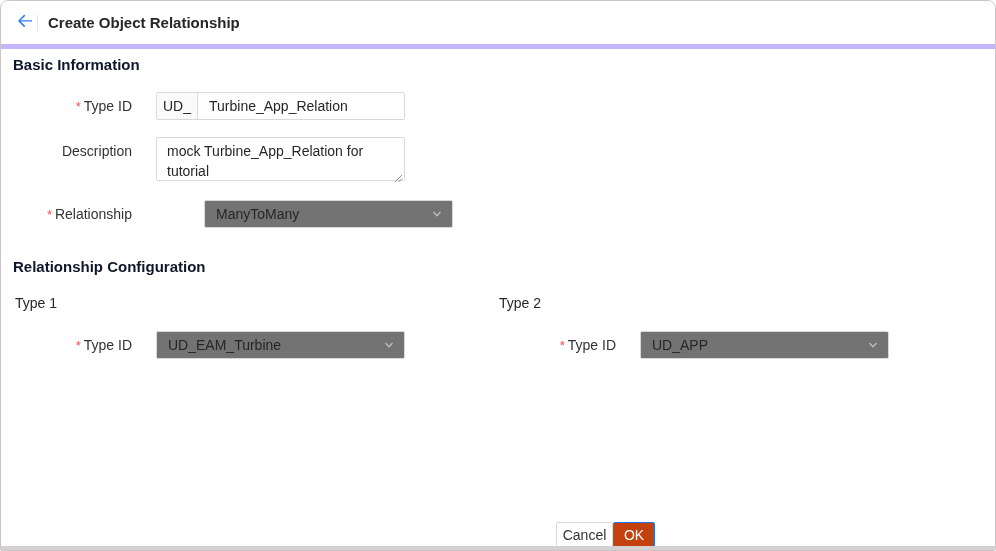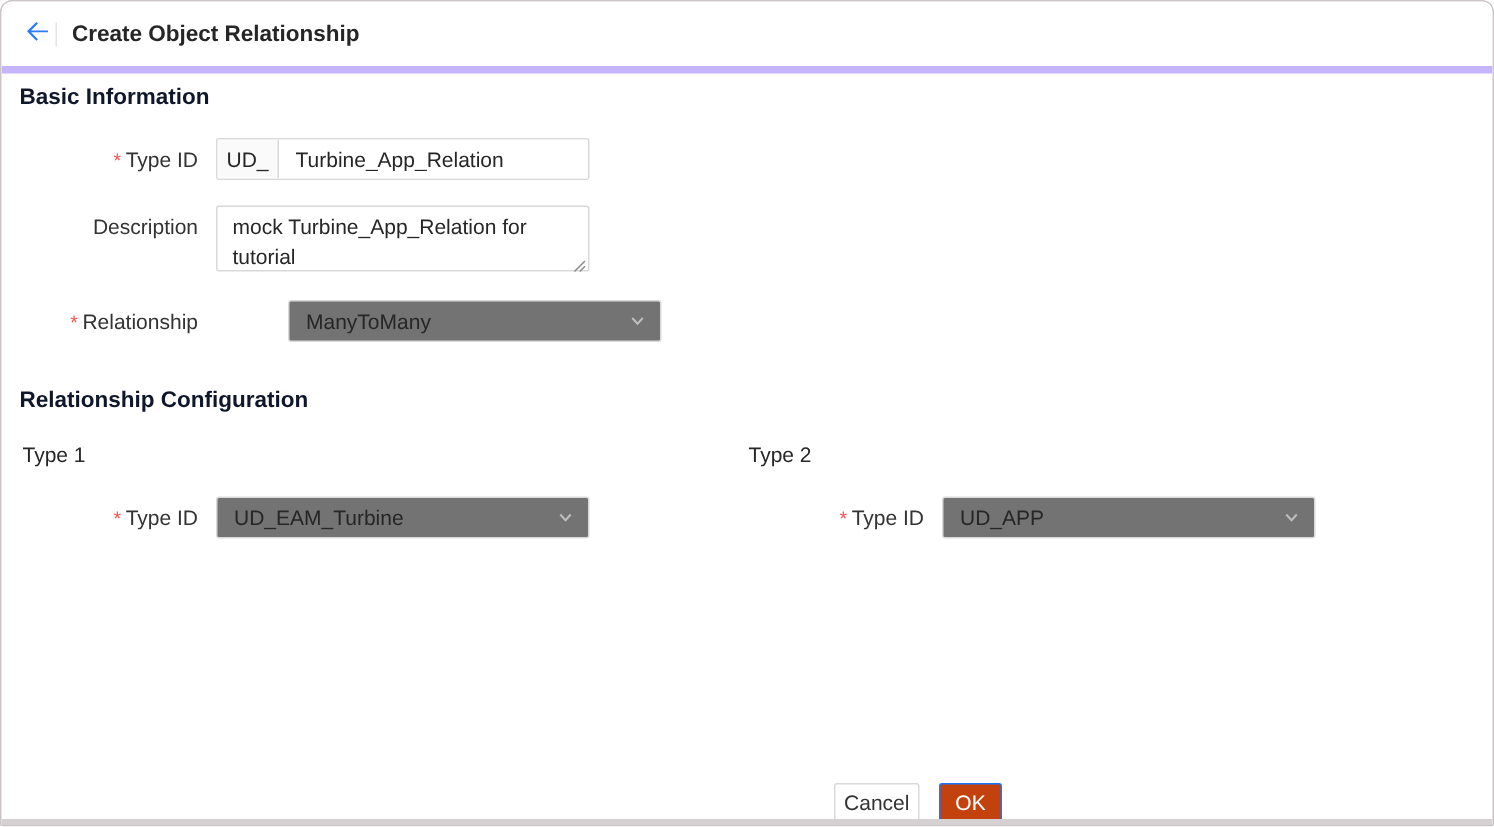--- a/index.html
+++ b/index.html
@@ -80,21 +80,21 @@
     font-size: 14px;
     color: #333333;
     line-height: 28px;
     white-space: nowrap;
   }
   .req {
     color: #ff4d4f;
     font-size: 13px;
     margin-right: 3px;
   }
-  .control { margin-left: 12px; }
+  .control { margin-left: 24px; }
   
   .input-group {
     display: flex;
     width: 249px;
     height: 28px;
     border: 1px solid #d9d9d9;
     border-radius: 2px;
     background: #fff;
     overflow: hidden;
   }
@@ -162,21 +162,20 @@
     transform: translateY(-50%);
     width: 10px; height: 10px;
     display: flex; align-items: center; justify-content: center;
   }
   
   .footer {
     position: absolute;
     top: 521px;
     left: 555px;
     display: flex;
-    gap: 13px;
   }
   .btn {
     height: 26px;
     border-radius: 2px;
     font-size: 14px;
     font-family: "Liberation Sans", "DejaVu Sans", sans-serif;
     display: flex;
     align-items: center;
     justify-content: center;
     cursor: pointer;

